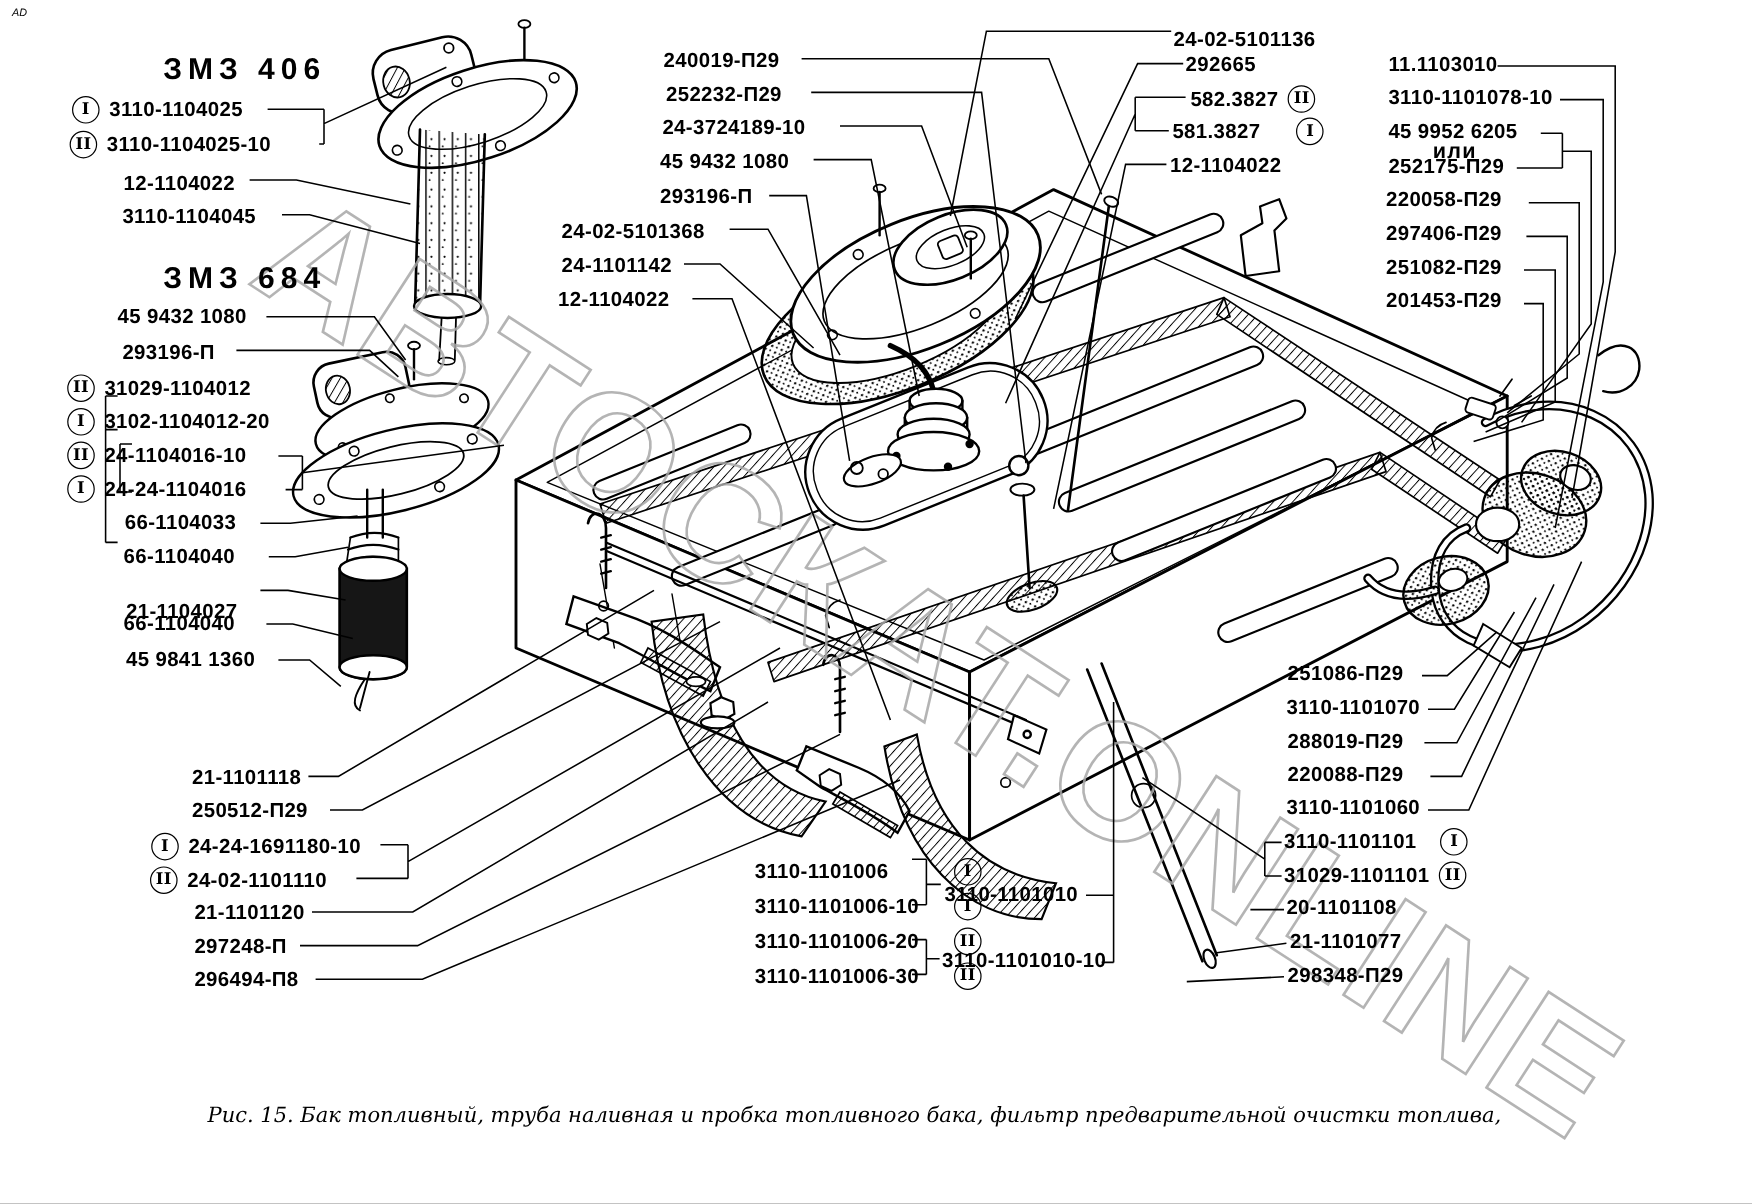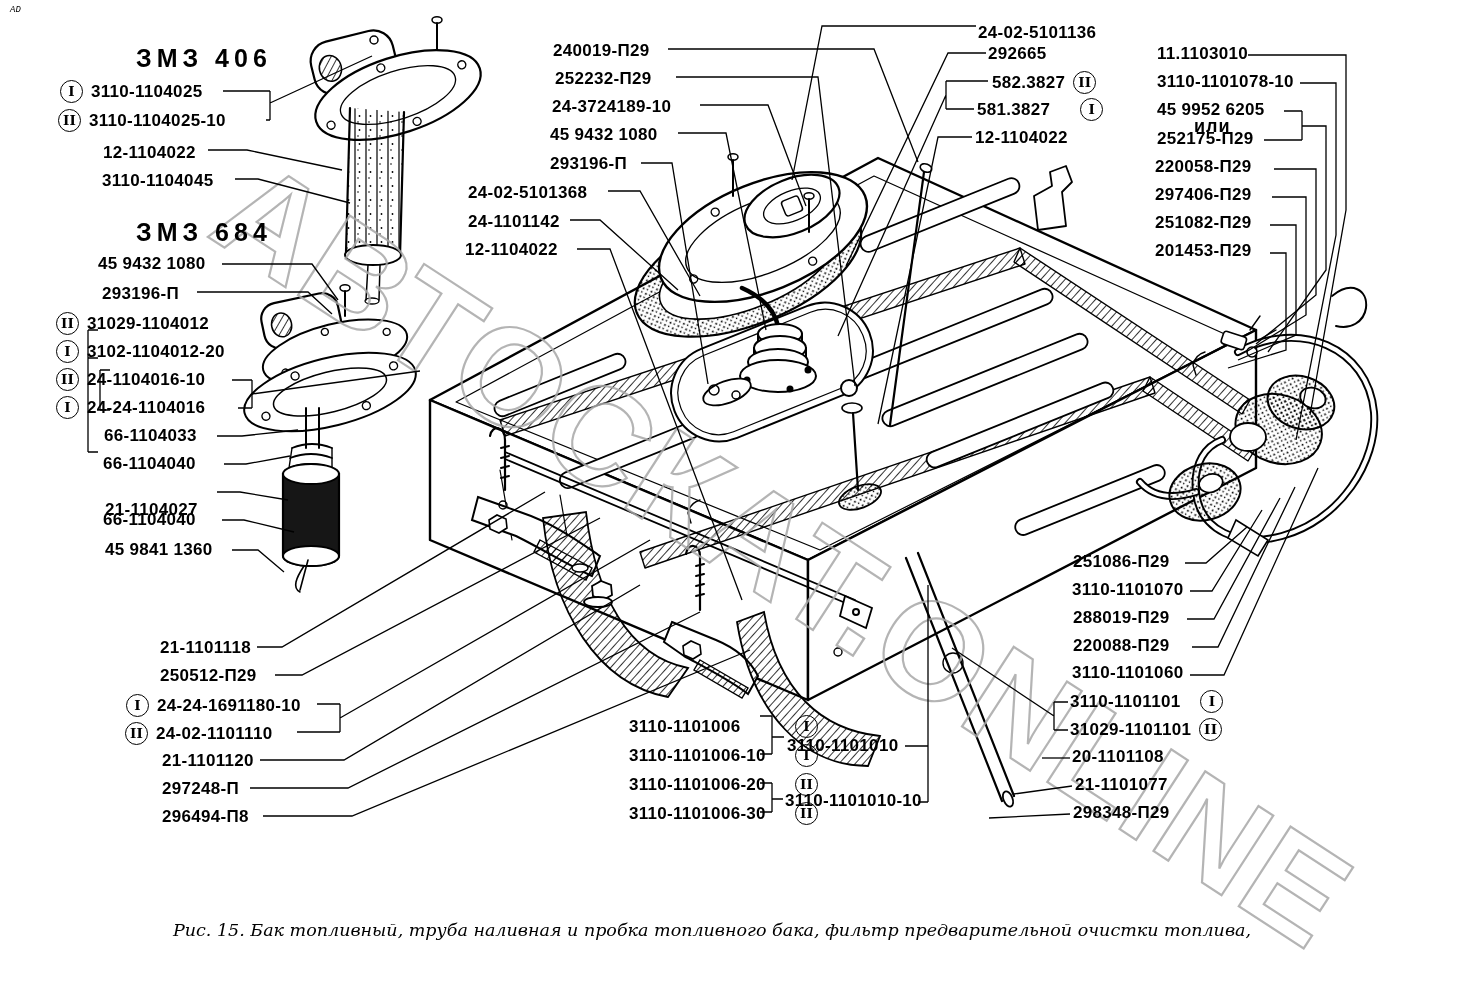--- a/index.html
+++ b/index.html
@@ -8,21 +8,21 @@
   svg.art{position:absolute;left:0;top:0;}
   .lbl{position:absolute;display:flex;align-items:center;gap:8px;font-weight:700;
        font-size:17px;letter-spacing:.3px;white-space:nowrap;line-height:1;}
   .circ{display:inline-flex;width:23px;height:23px;border:1.8px solid #000;border-radius:50%;
         align-items:center;justify-content:center;font-family:"DejaVu Serif",serif;
         font-size:13.5px;font-weight:700;flex:0 0 auto;box-sizing:border-box;}
   .w155{display:inline-block;width:158px;margin-left:24px;}
   .hdr{position:absolute;font-size:25px;font-weight:700;letter-spacing:5px;white-space:nowrap;}
   .cap{position:absolute;left:0;width:1424px;text-align:center;font-family:"DejaVu Serif",serif;
        font-style:italic;font-size:17.5px;white-space:nowrap;}
-  .corner{position:absolute;left:10px;top:5px;font-family:Liberation Mono, monospace;
+  .corner{position:absolute;left:10px;top:5px;font-family:Liberation Sans, sans-serif;
           font-style:italic;font-size:9px;text-align:center;}
   .small{font-size:18px;letter-spacing:1px;}
 </style>
 </head>
 <body>
 
 <div class="stage">
 
 <svg class="art" width="1460" height="1003" viewBox="0 0 1460 1003">
   <defs>

